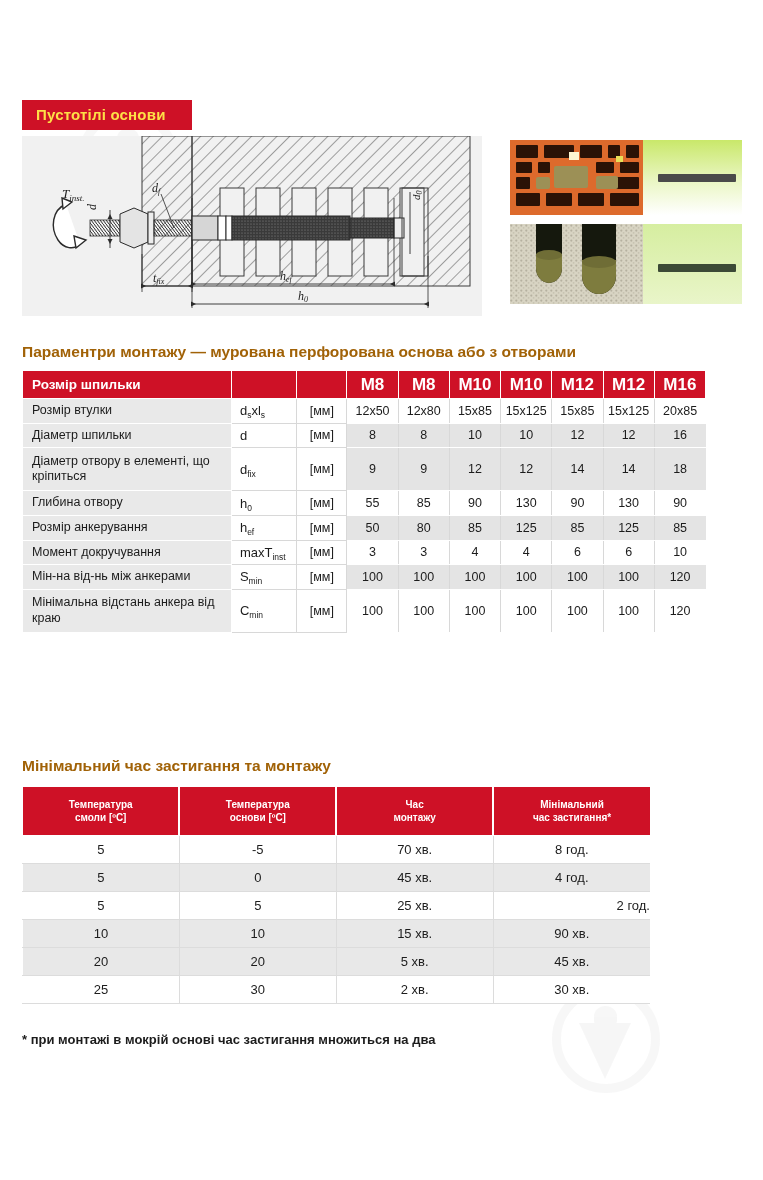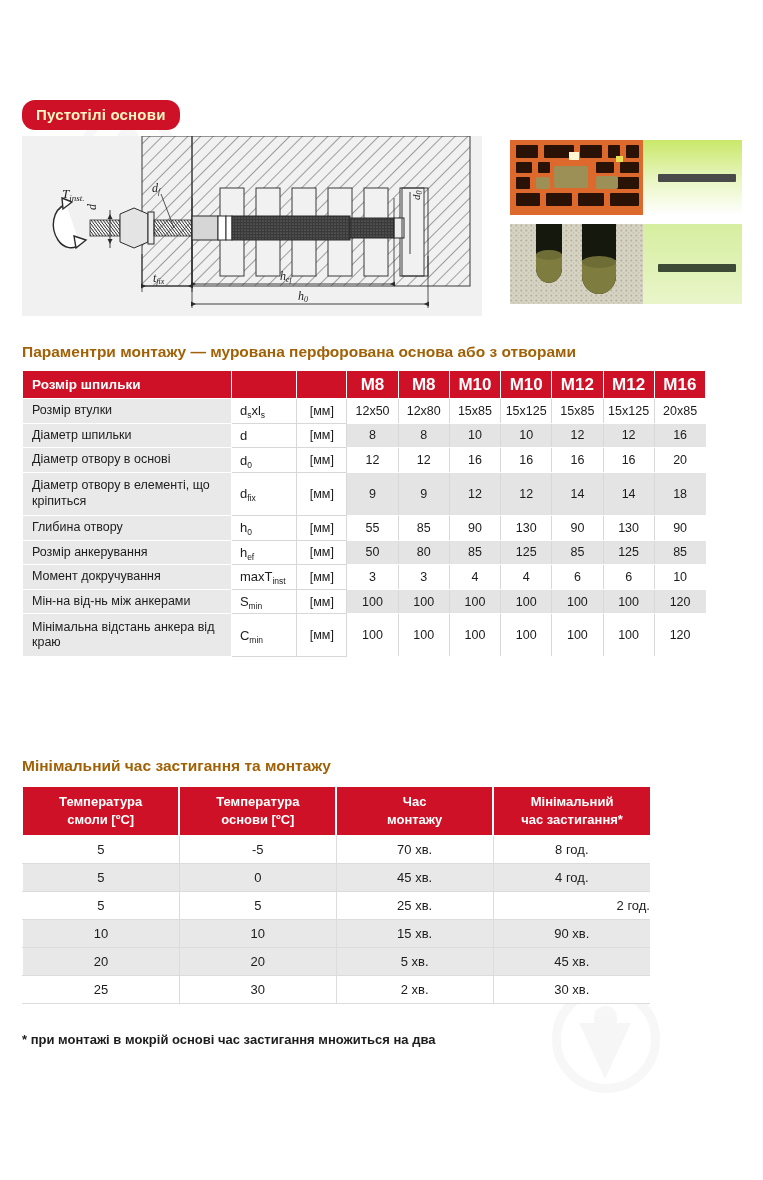--- a/index.html
+++ b/index.html
@@ -40,27 +40,26 @@
     background: #e3e3e3;
     border-radius: 50% 50% 30% 30%;
   }
 
   
   .tag-bar {
     position: absolute;
     left: 22px;
     top: 100px;
     background: #ce1126;
-    color: #fef9c3;
+    color: #fde047;
     font-size: 15px;
     font-weight: bold;
-    padding: 6px 14px 7px 14px;
+    padding: 6px 26px 7px 14px;
     letter-spacing: .2px;
     z-index: 3;
-    border-radius: 13px;
   }
 
   
   .diagram-panel {
     position: absolute;
     left: 22px;
     top: 136px;
     width: 460px;
     height: 180px;
     background: #f1f1f1;
@@ -180,21 +179,21 @@
   
   #table-cure {
     left: 22px;
     top: 786px;
     width: 628px;
   }
   #table-cure .hdr {
     background: #ce1126;
     color: #ffffff;
     font-weight: bold;
-    font-size: 13px;
+    font-size: 10px;
     text-align: center;
     height: 48px;
     line-height: 1.35;
     border-right: 2px solid #ffffff;
     padding: 0 4px;
   }
   #table-cure .cell {
     text-align: center;
     font-size: 13px;
     height: 27px;
@@ -432,32 +431,20 @@
         <td class="sym">d</td>
         <td class="unit">[мм]</td>
         <td class="val">8</td>
         <td class="val">8</td>
         <td class="val">10</td>
         <td class="val">10</td>
         <td class="val">12</td>
         <td class="val">12</td>
         <td class="val" style="border-right: none;">16</td>
       </tr>
-      <tr class="odd">
-        <td class="lbl">Діаметр отвору в основі</td>
-        <td class="sym">d<sub>0</sub></td>
-        <td class="unit">[мм]</td>
-        <td class="val">12</td>
-        <td class="val">12</td>
-        <td class="val">16</td>
-        <td class="val">16</td>
-        <td class="val">16</td>
-        <td class="val">16</td>
-        <td class="val" style="border-right: none;">20</td>
-      </tr>
       <tr class="even tall">
         <td class="lbl">Діаметр отвору в елементі, що кріпиться</td>
         <td class="sym">d<sub>fix</sub></td>
         <td class="unit">[мм]</td>
         <td class="val">9</td>
         <td class="val">9</td>
         <td class="val">12</td>
         <td class="val">12</td>
         <td class="val">14</td>
         <td class="val">14</td>

